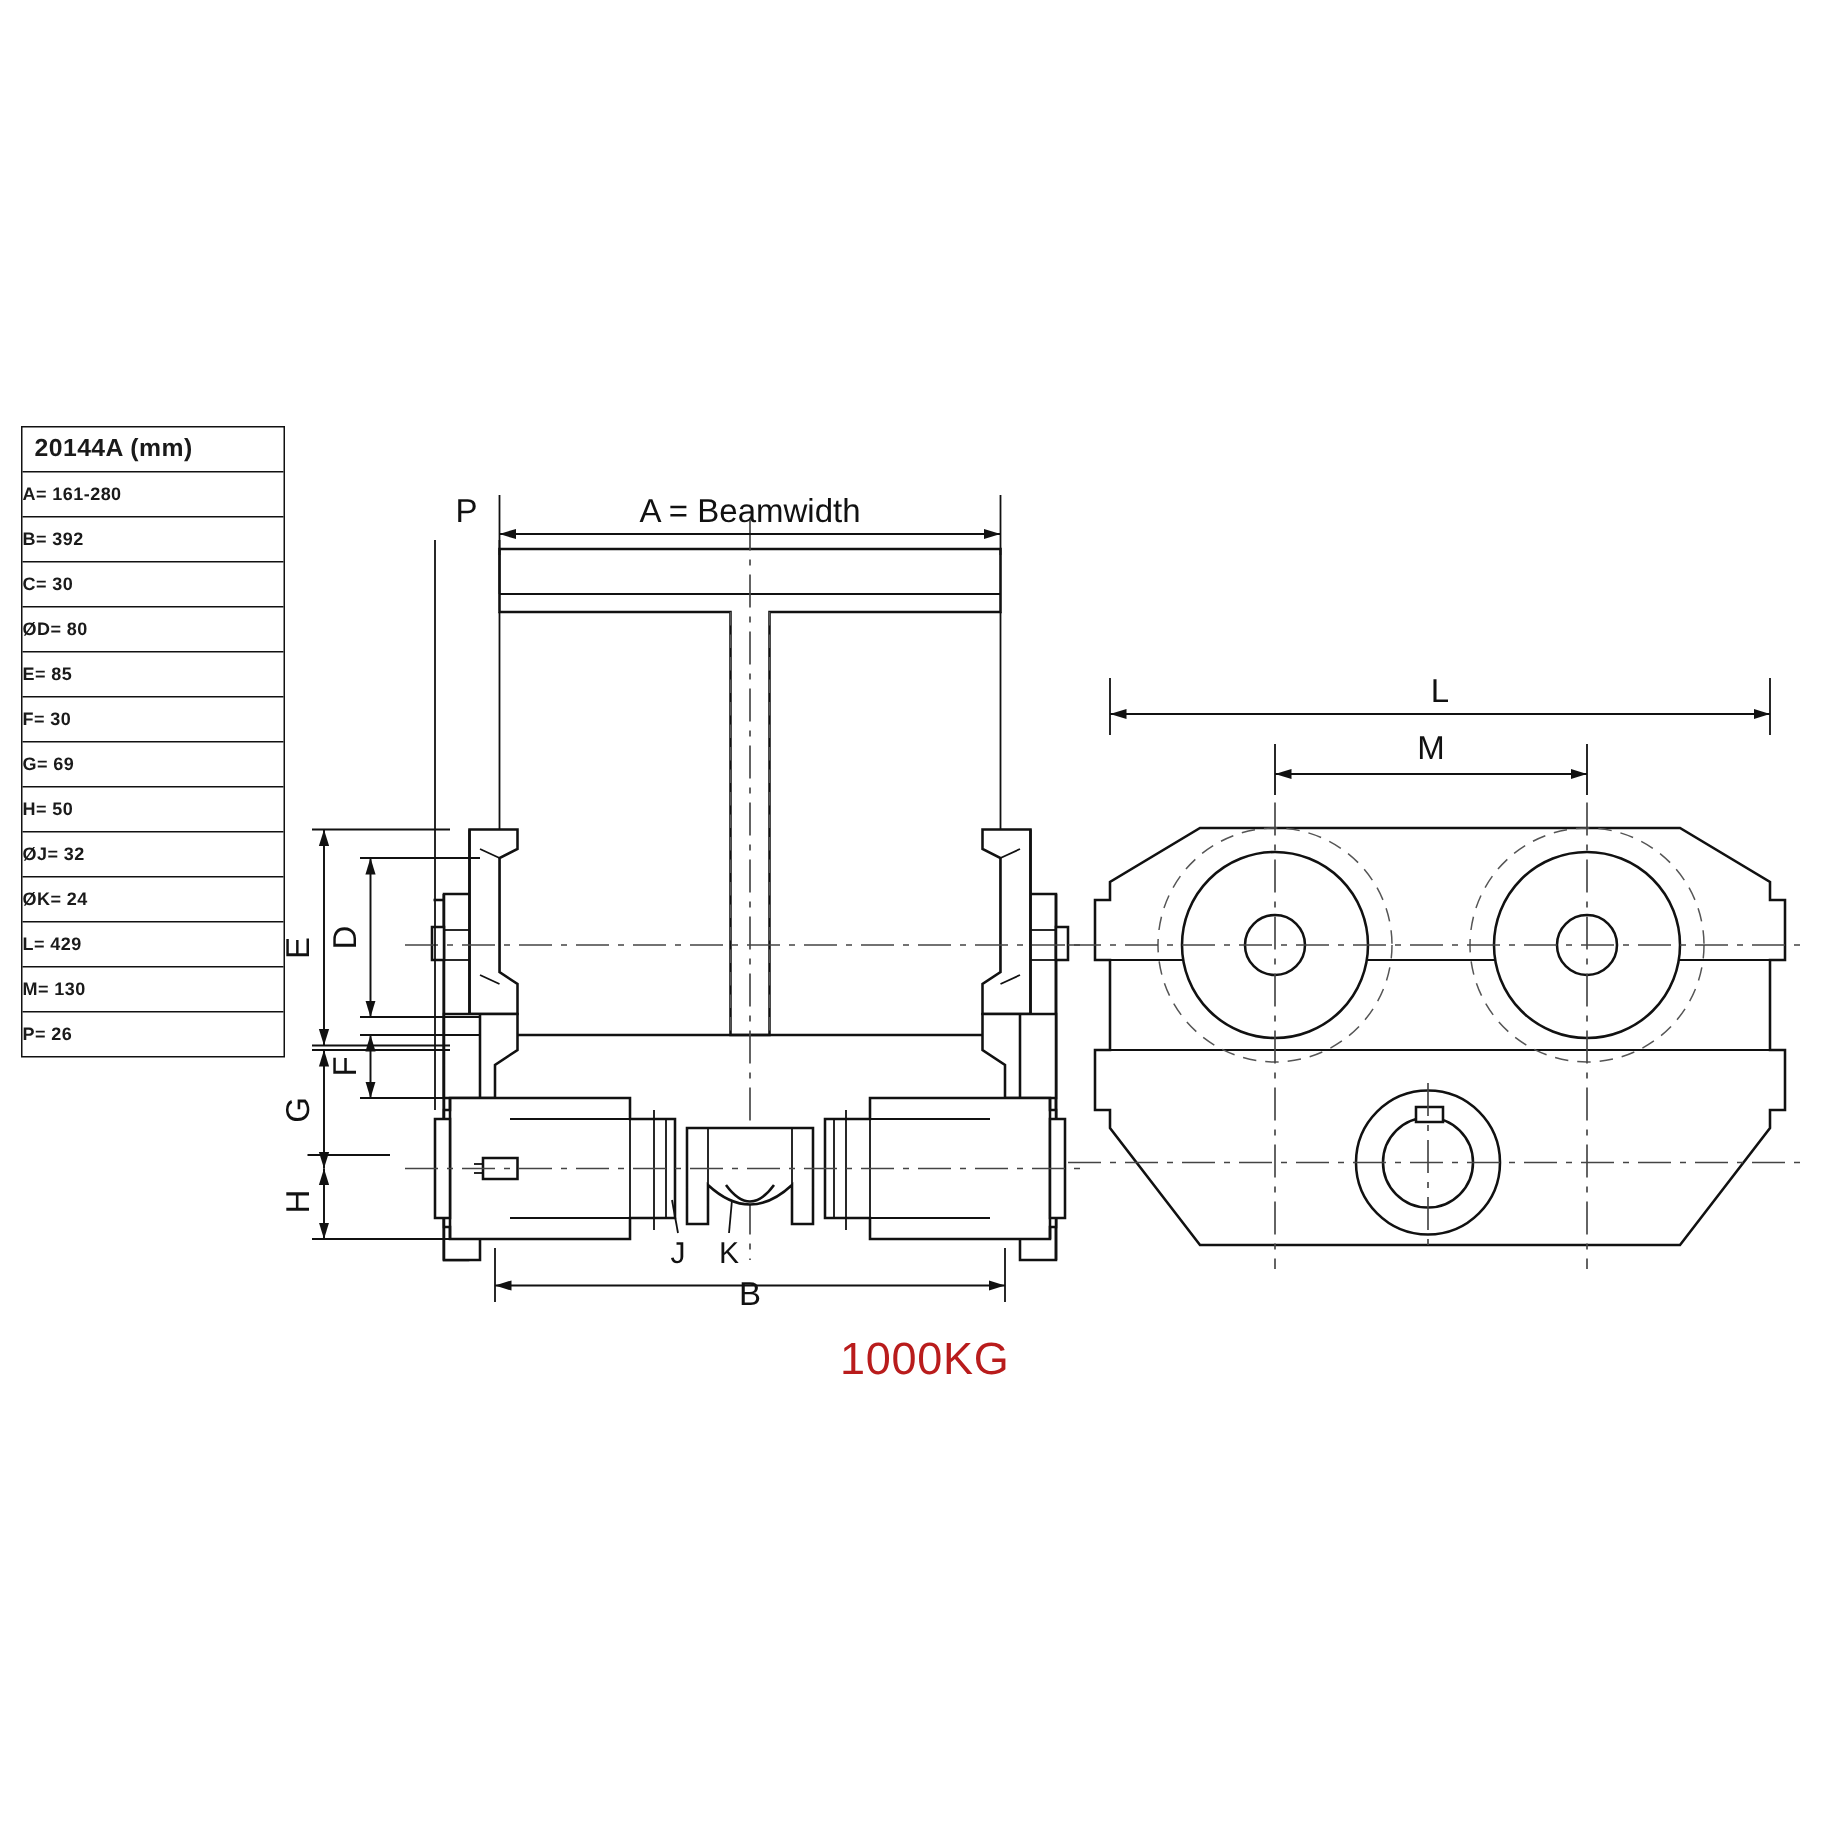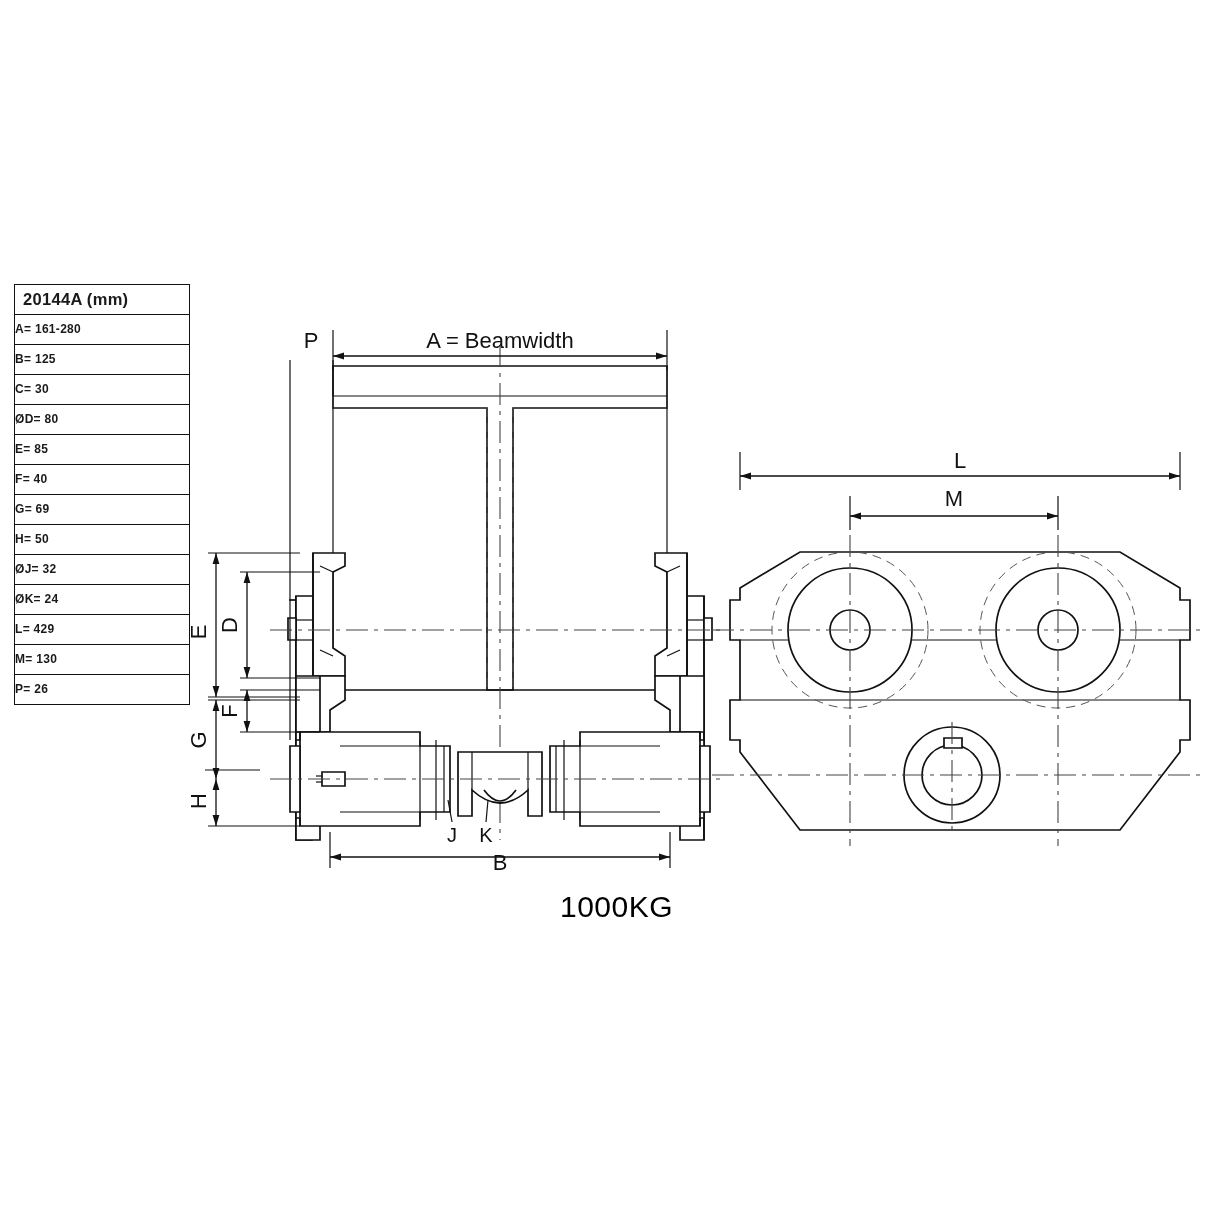--- a/index.html
+++ b/index.html
@@ -53,46 +53,46 @@
     padding-left: 8px;
     font-size: 16.5px;
   }
   .capacity {
     position: absolute;
     left: 560px;
     top: 890px;
     font-size: 30px;
     font-weight: normal;
     letter-spacing: 0.5px;
-    color: #000000;
+    color: #b91c1c;
   }
   .lbl {
     font-family: "Liberation Sans", sans-serif;
     font-size: 20px;
     fill: #111;
   }
   .lbl-big {
     font-family: "Liberation Sans", sans-serif;
     font-size: 22px;
     fill: #111;
   }
 </style>
 </head>
 <body>
 
 <div id="stage">
 
   <div class="spec-table">
     <div class="row header">20144A  (mm)</div>
     <div class="row">A= 161-280</div>
-    <div class="row">B= 125</div>
+    <div class="row">B= 392</div>
     <div class="row">C= 30</div>
     <div class="row">ØD= 80</div>
     <div class="row">E= 85</div>
-    <div class="row">F= 40</div>
+    <div class="row">F= 30</div>
     <div class="row">G= 69</div>
     <div class="row">H= 50</div>
     <div class="row">ØJ= 32</div>
     <div class="row">ØK= 24</div>
     <div class="row">L= 429</div>
     <div class="row">M= 130</div>
     <div class="row">P= 26</div>
   </div>
 
   <div class="capacity">1000KG</div>

